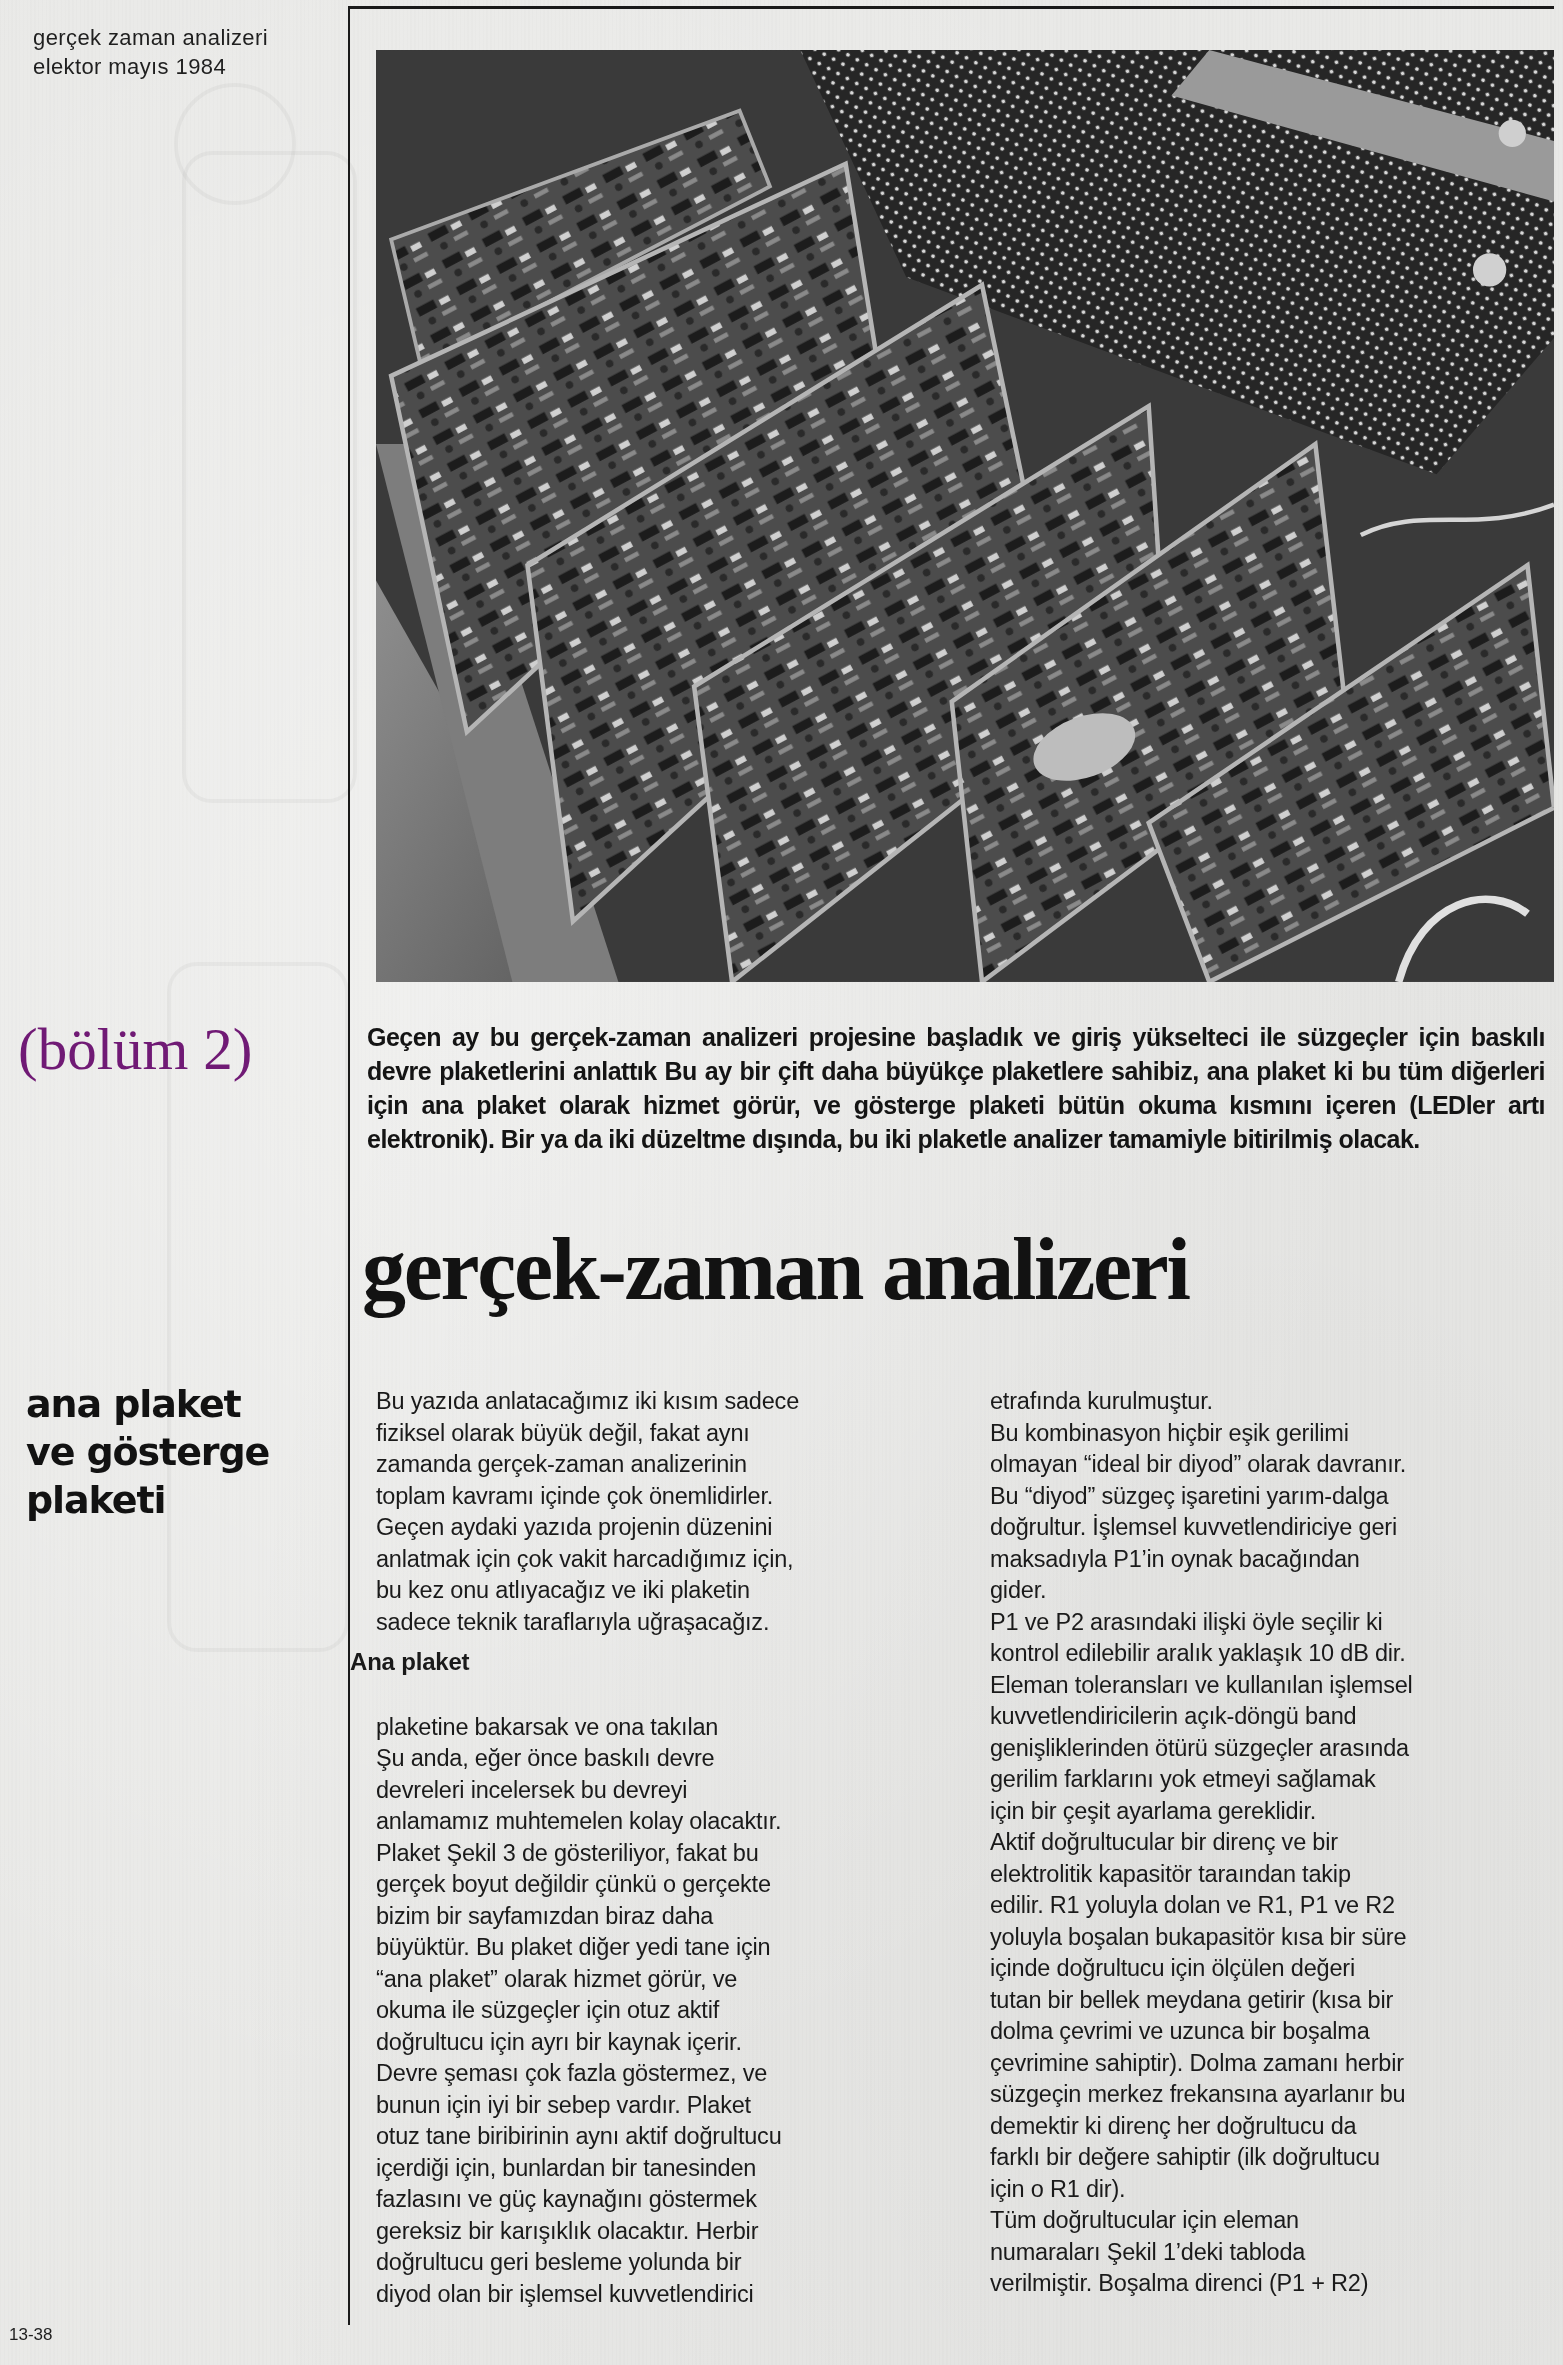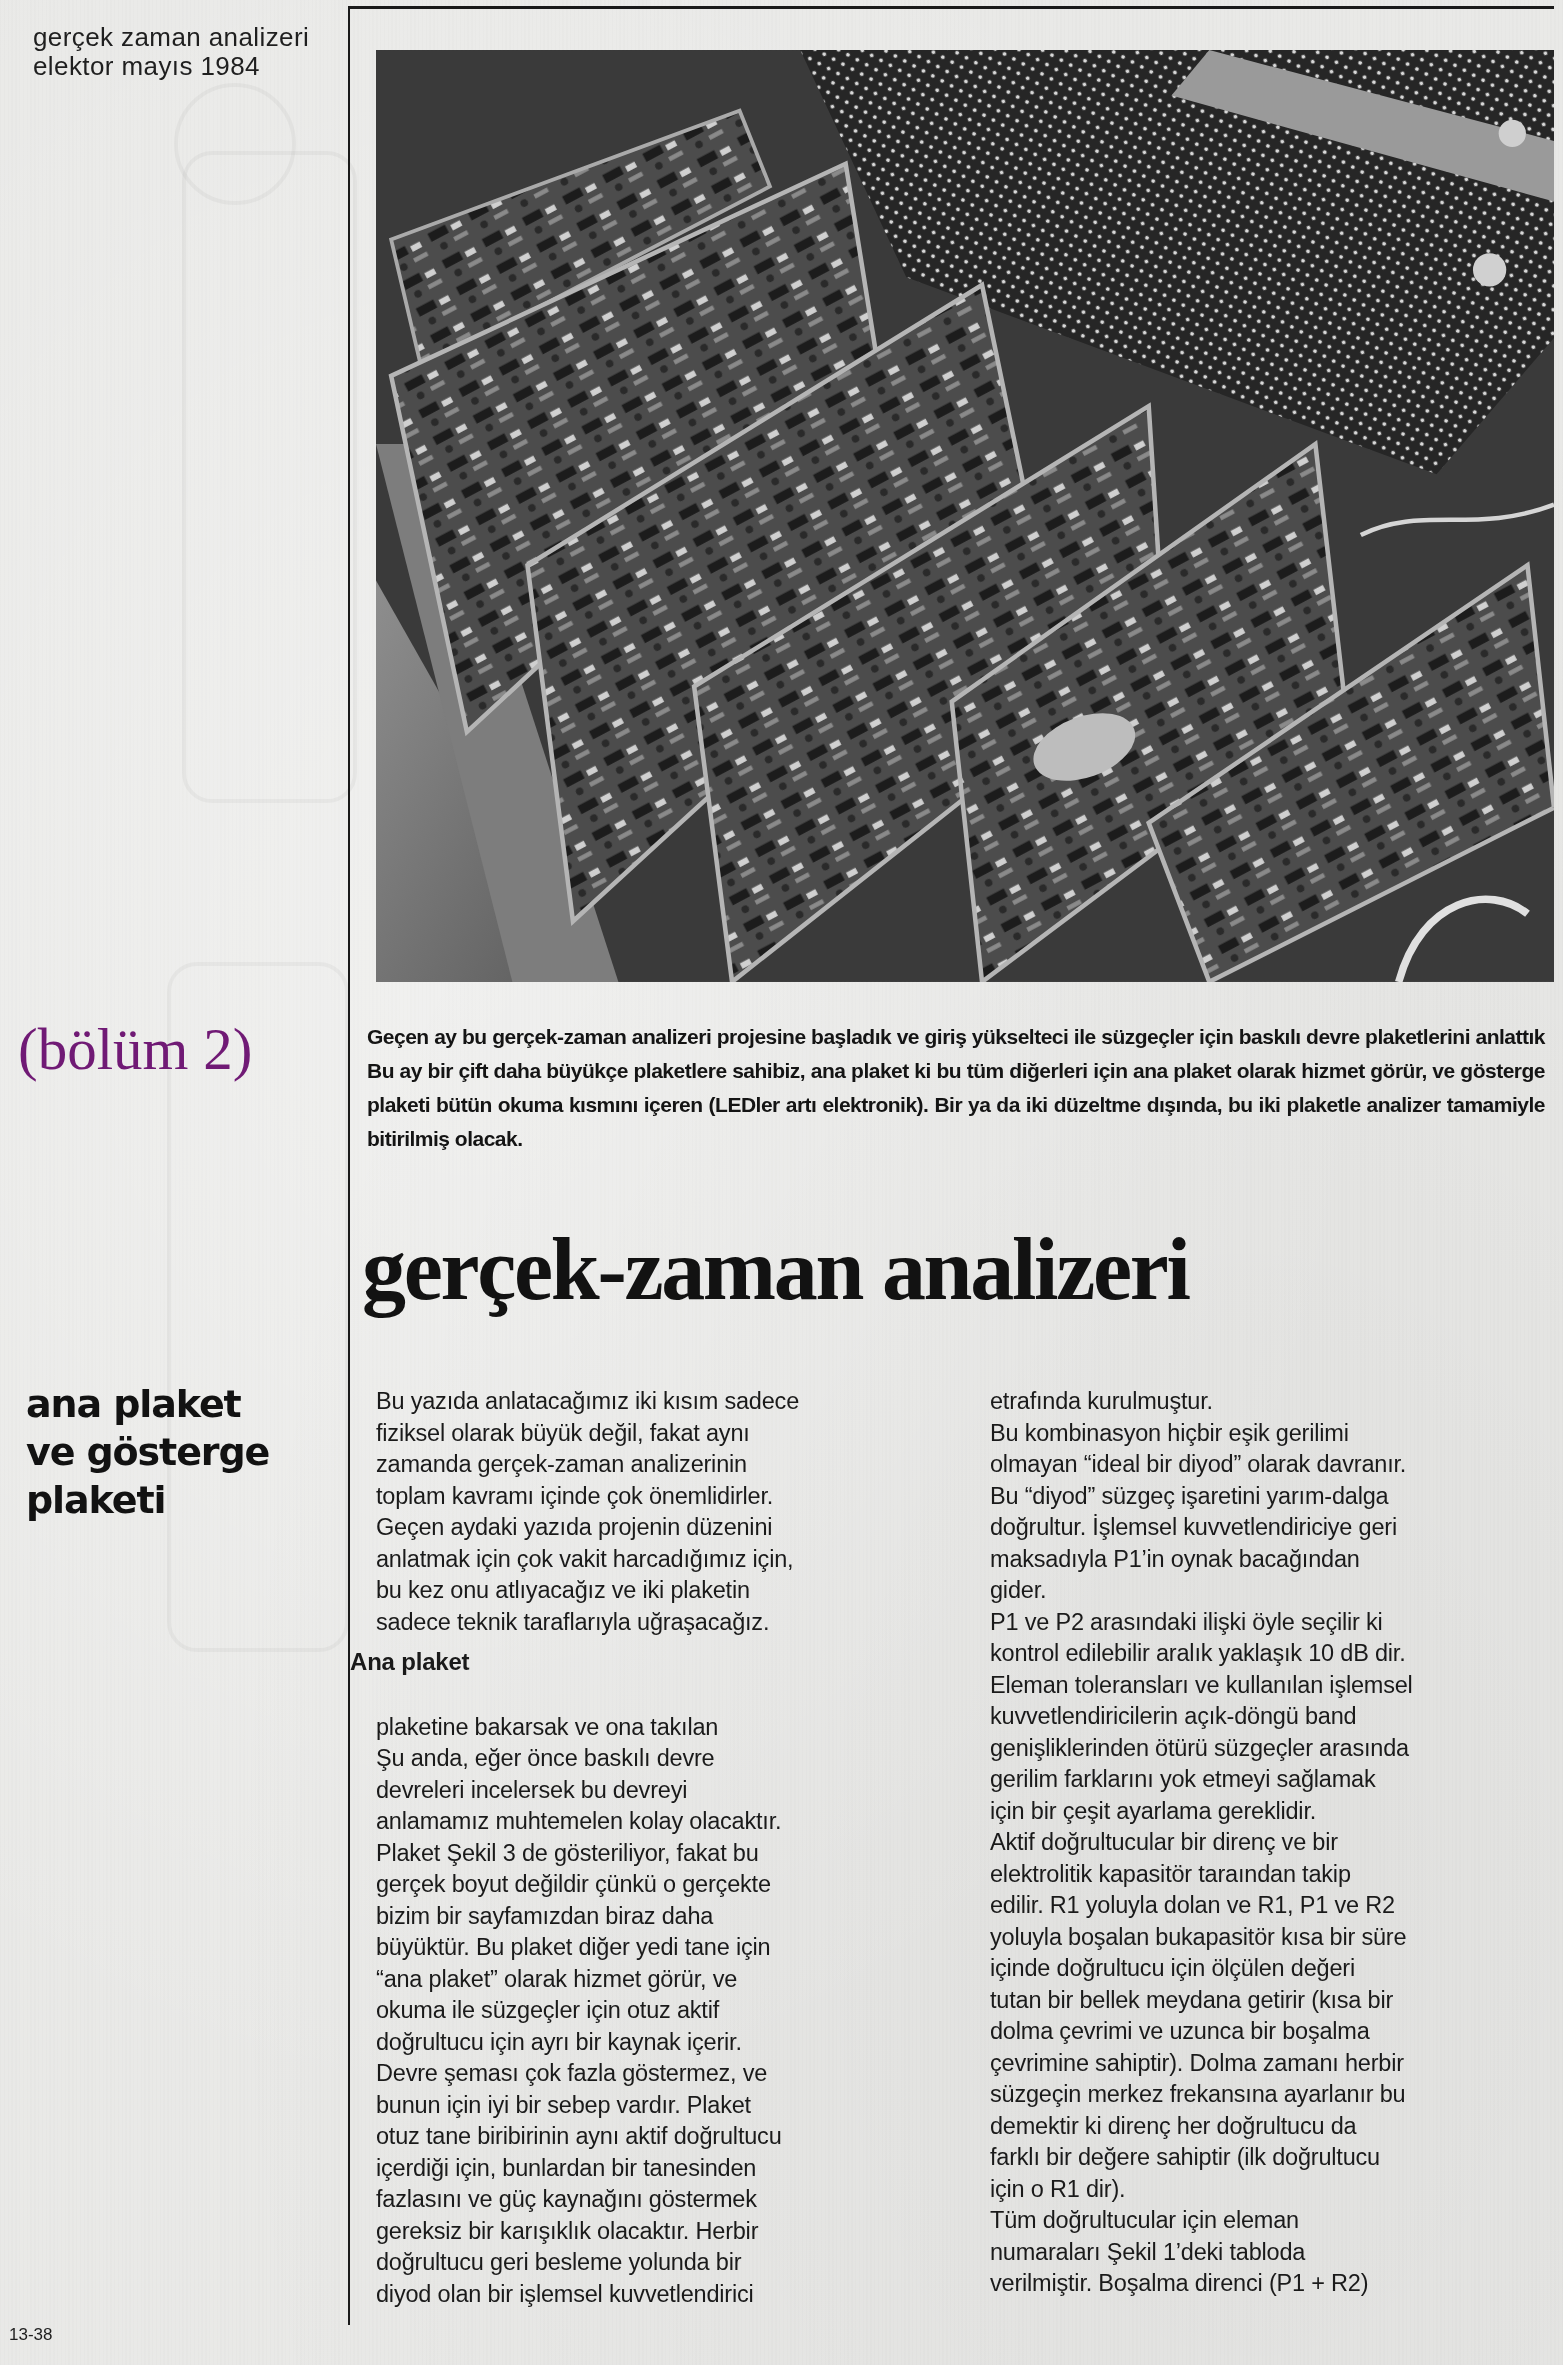--- a/index.html
+++ b/index.html
@@ -28,21 +28,21 @@
     .ghost {
       position: absolute;
       border: 4.5px solid rgba(0,0,0,0.035);
       border-radius: 30px;
       pointer-events: none;
     }
     .running-head {
       position: absolute;
       left: 33px;
       top: 23px;
-      font-size: 26px;
+      font-size: 22px;
       line-height: 29px;
       letter-spacing: 0.4px;
       color: #1f1f1f;
     }
     .frame-top {
       position: absolute;
       left: 350px;
       top: 6px;
       width: 1204px;
       height: 3px;
@@ -78,21 +78,21 @@
       line-height: 68px;
       color: #701a75;
     }
     .intro {
       position: absolute;
       left: 367px;
       top: 1020px;
       width: 1178px;
       font-family: "Liberation Sans", sans-serif;
       font-weight: bold;
-      font-size: 21px;
+      font-size: 25px;
       line-height: 34px;
       letter-spacing: -0.5px;
       text-align: justify;
       color: #141414;
     }
     .main-title {
       position: absolute;
       left: 362px;
       top: 1221px;
       font-family: "Liberation Serif", serif;

